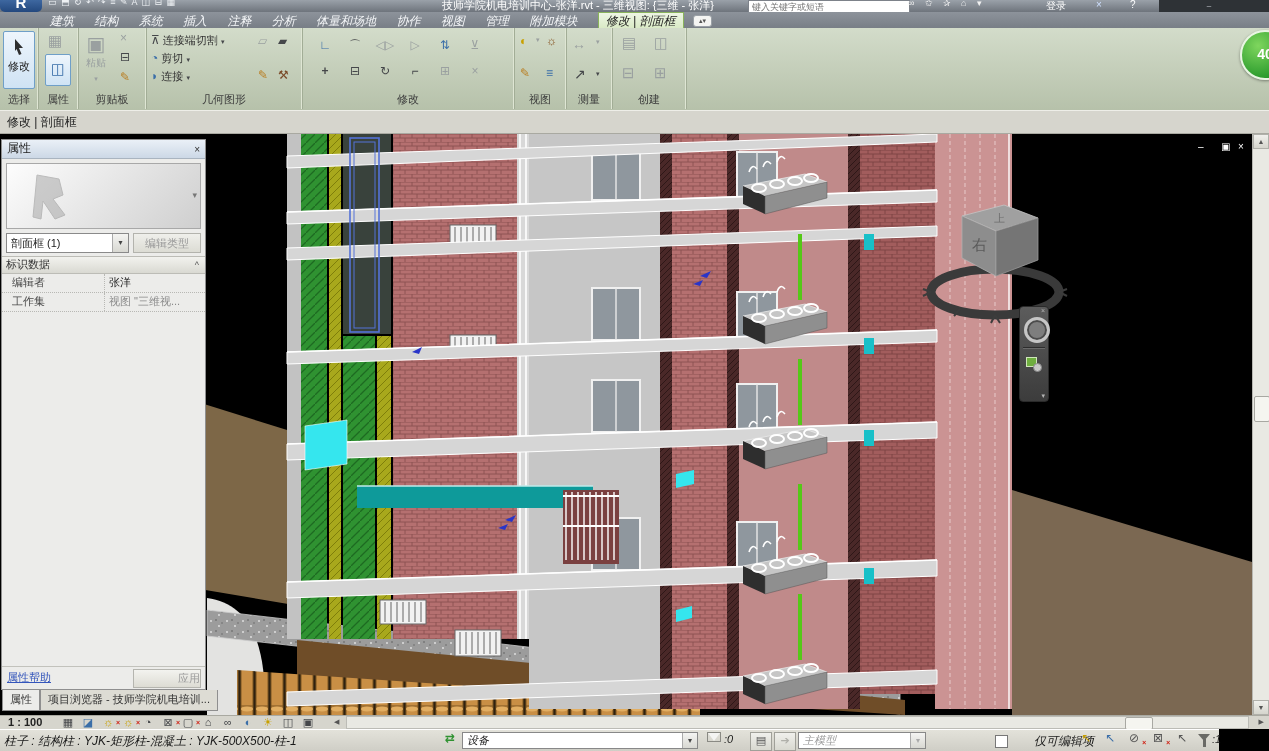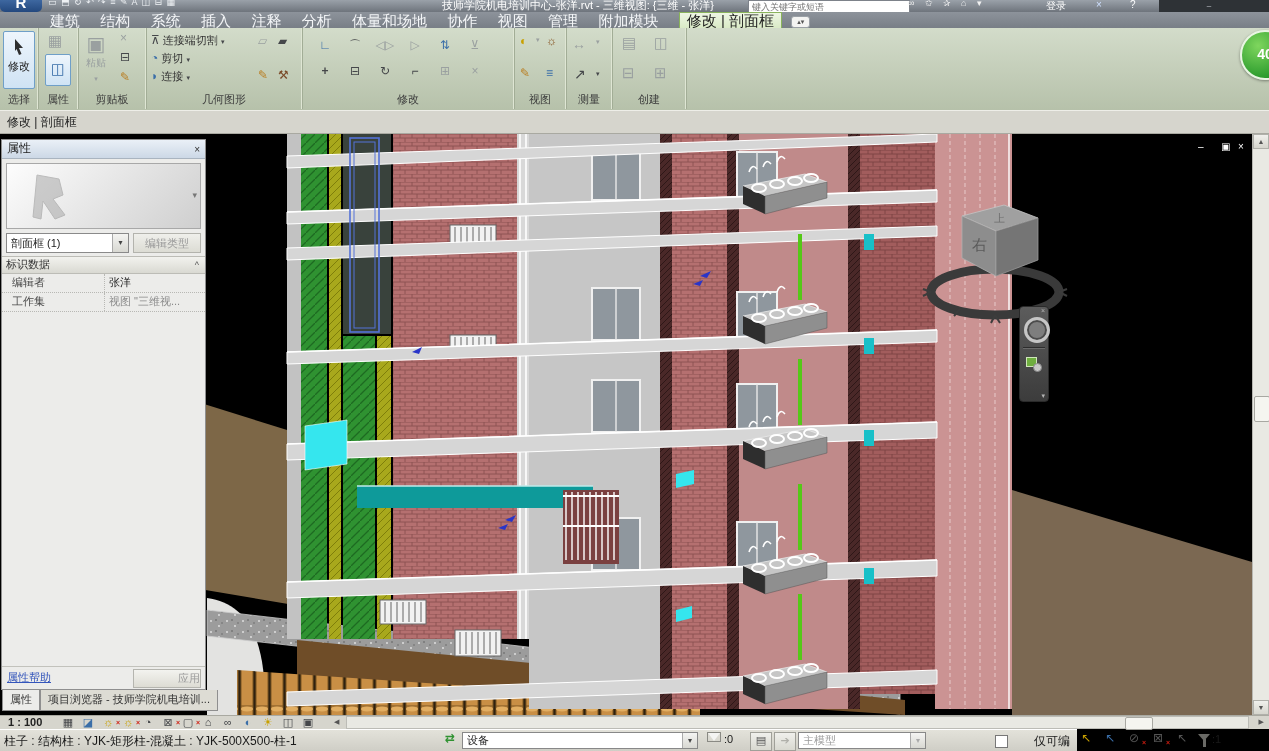--- a/index.html
+++ b/index.html
@@ -18,21 +18,21 @@
            background:#fff;font-size:9px;padding:0 3px;color:#999;}
   #tb-right-icons{position:absolute;left:908px;top:-2px;color:#f2f2f2;font-size:9px;letter-spacing:4px;}
   #login{position:absolute;left:1046px;top:-1px;color:#fff;font-size:10px;}
   #tb-x{position:absolute;left:1096px;top:-1px;color:#cfe0ff;font-size:10px;}
   #tb-help{position:absolute;left:1130px;top:-1px;color:#fff;font-size:10px;}
   #win-btns{position:absolute;right:0;top:0;width:110px;height:12px;background:#2e3236;
             color:#cdd2d8;font-size:8px;text-align:center;line-height:12px;letter-spacing:10px;}
   
   #tabrow{position:absolute;left:0;top:12px;width:1269px;height:16px;background:linear-gradient(#8d939b,#787e86);
           white-space:nowrap;padding-left:50px;box-sizing:border-box;}
-  .rtab{display:inline-block;color:#f4f6f8;font-size:15px;line-height:16px;margin-right:17px;}
+  .rtab{display:inline-block;color:#f4f6f8;font-size:12px;line-height:16px;margin-right:17px;font-style:italic;}
   #active-tab{background:linear-gradient(#eef6e4,#d8e9c4);color:#1e1e1e;border:1px solid #8ab35c;
               border-bottom:none;padding:0 7px;margin-right:6px;}
   #collapse-btn{display:inline-block;background:#f4f4f2;border:1px solid #9aa0a6;border-radius:3px;
                 color:#555;font-size:7px;line-height:9px;height:10px;padding:0 5px;vertical-align:2px;}
   
   #ribbon{position:absolute;left:0;top:28px;width:1269px;height:82px;
           background:linear-gradient(#d3dcca,#b6c1aa);border-bottom:1px solid #9aa58e;}
   .panel{position:absolute;top:0;height:81px;border-right:1px solid #a2ad96;box-shadow:inset -1px 0 0 #dfe6d4;}
   .plabel{position:absolute;left:0;right:0;bottom:2px;text-align:center;font-size:11px;color:#3c3c3c;}
   .bigbtn{position:absolute;border:1px solid #6f9fc8;background:linear-gradient(#eef5fc,#cfe3f4);
@@ -96,22 +96,22 @@
   
   #viewbar{position:absolute;left:0;top:715px;width:1269px;height:14px;background:#d6d5cd;border-top:1px solid #a9a9a1;box-sizing:border-box;}
   #scale-lbl{position:absolute;left:8px;top:0;font-size:11px;color:#222;line-height:13px;font-weight:bold;}
   #vcb-icons{position:absolute;left:58px;top:-1px;white-space:nowrap;}
   #vcb-icons .gi{width:20px;font-size:11px;line-height:14px;}
   #hs-left{position:absolute;left:334px;top:2px;font-size:7px;color:#555;}
   #htrack{position:absolute;left:346px;right:20px;top:0;height:13px;background:#e9e9e3;border:1px solid #bcbcb6;box-sizing:border-box;}
   #hthumb{position:absolute;left:778px;top:0;width:26px;height:11px;background:#f5f5f0;border:1px solid #a8a8a2;border-radius:2px;}
   #hs-right{position:absolute;right:5px;top:2px;font-size:7px;color:#555;}
   
-  #statusbar{position:absolute;left:0;top:729px;width:1077px;height:22px;
-             background:linear-gradient(#e3e2da,#cfcec6);border-top:1px solid #fff;box-sizing:border-box;}
+  #statusbar{position:absolute;left:0;top:729px;width:1219px;height:22px;
+             background:linear-gradient(#e3e2da,#cfcec6);border-top:1px solid #fff;box-sizing:border-box;font-style:italic;}
   #sel-info{position:absolute;left:4px;top:3px;font-size:12px;color:#1a1a1a;white-space:nowrap;}
   .sselect{position:absolute;top:2px;height:17px;background:#fff;border:1px solid #888;box-sizing:border-box;
            font-size:11px;line-height:15px;padding-left:4px;}
   .sarrow{position:absolute;right:0;top:0;width:14px;height:15px;text-align:center;font-size:8px;
           line-height:15px;color:#444;background:linear-gradient(#f4f4f2,#d8d8d2);border-left:1px solid #aaa;}
   .sbtn2{position:absolute;top:2px;width:20px;height:17px;border:1px solid #a0a099;
          background:linear-gradient(#f0f0ec,#d8d8d0);text-align:center;font-size:11px;line-height:15px;color:#555;}
   #chk-editable{position:absolute;left:995px;top:5px;width:11px;height:11px;background:#fff;border:1px solid #777;}
   #lbl-editable{position:absolute;left:1034px;top:3px;font-size:12px;color:#1a1a1a;}
   .sticon{position:absolute;top:1px;width:20px;text-align:center;font-size:12px;}

